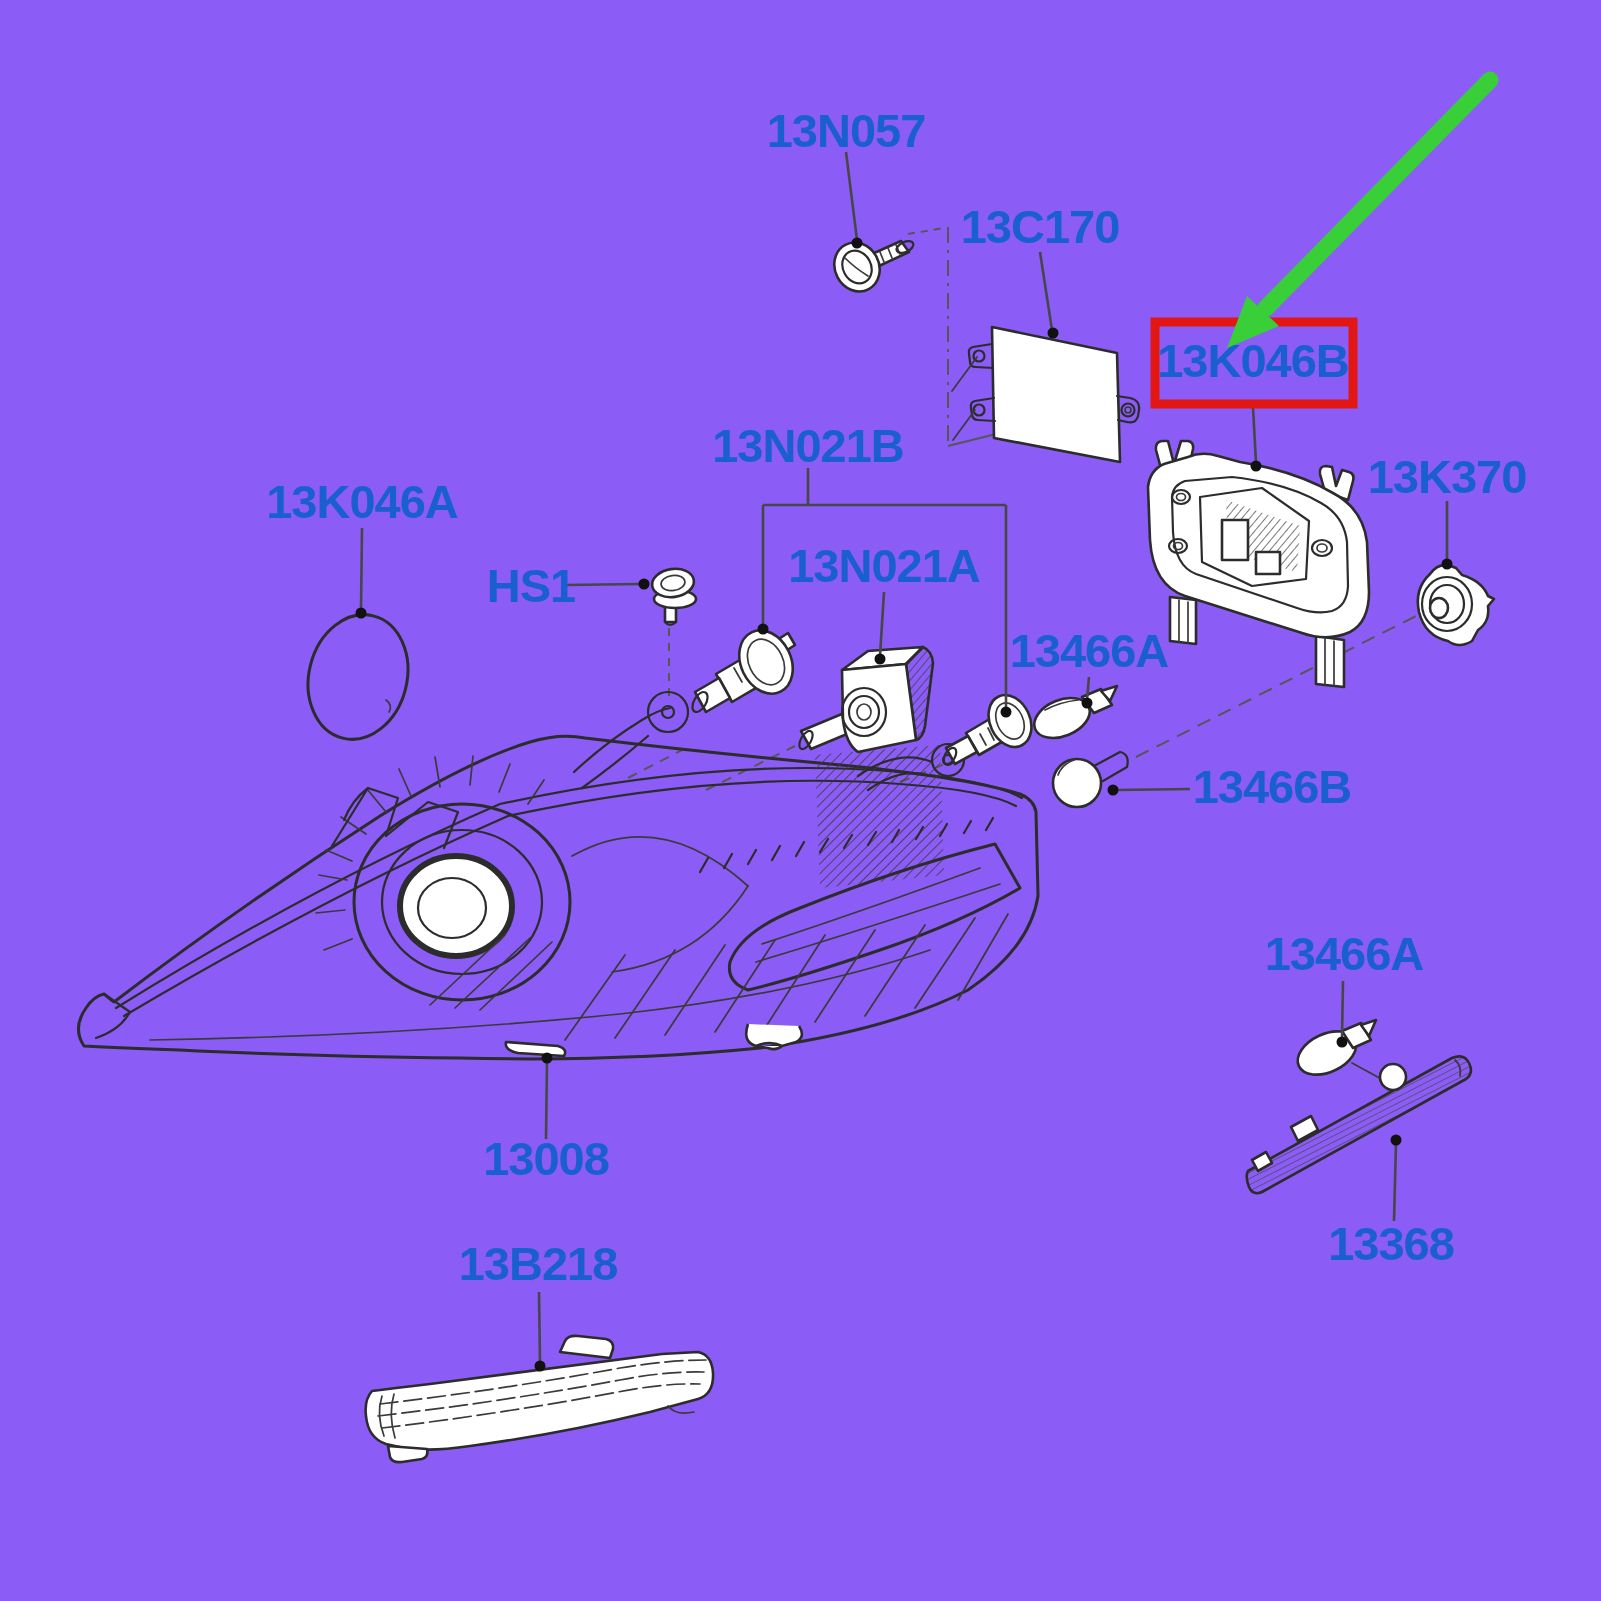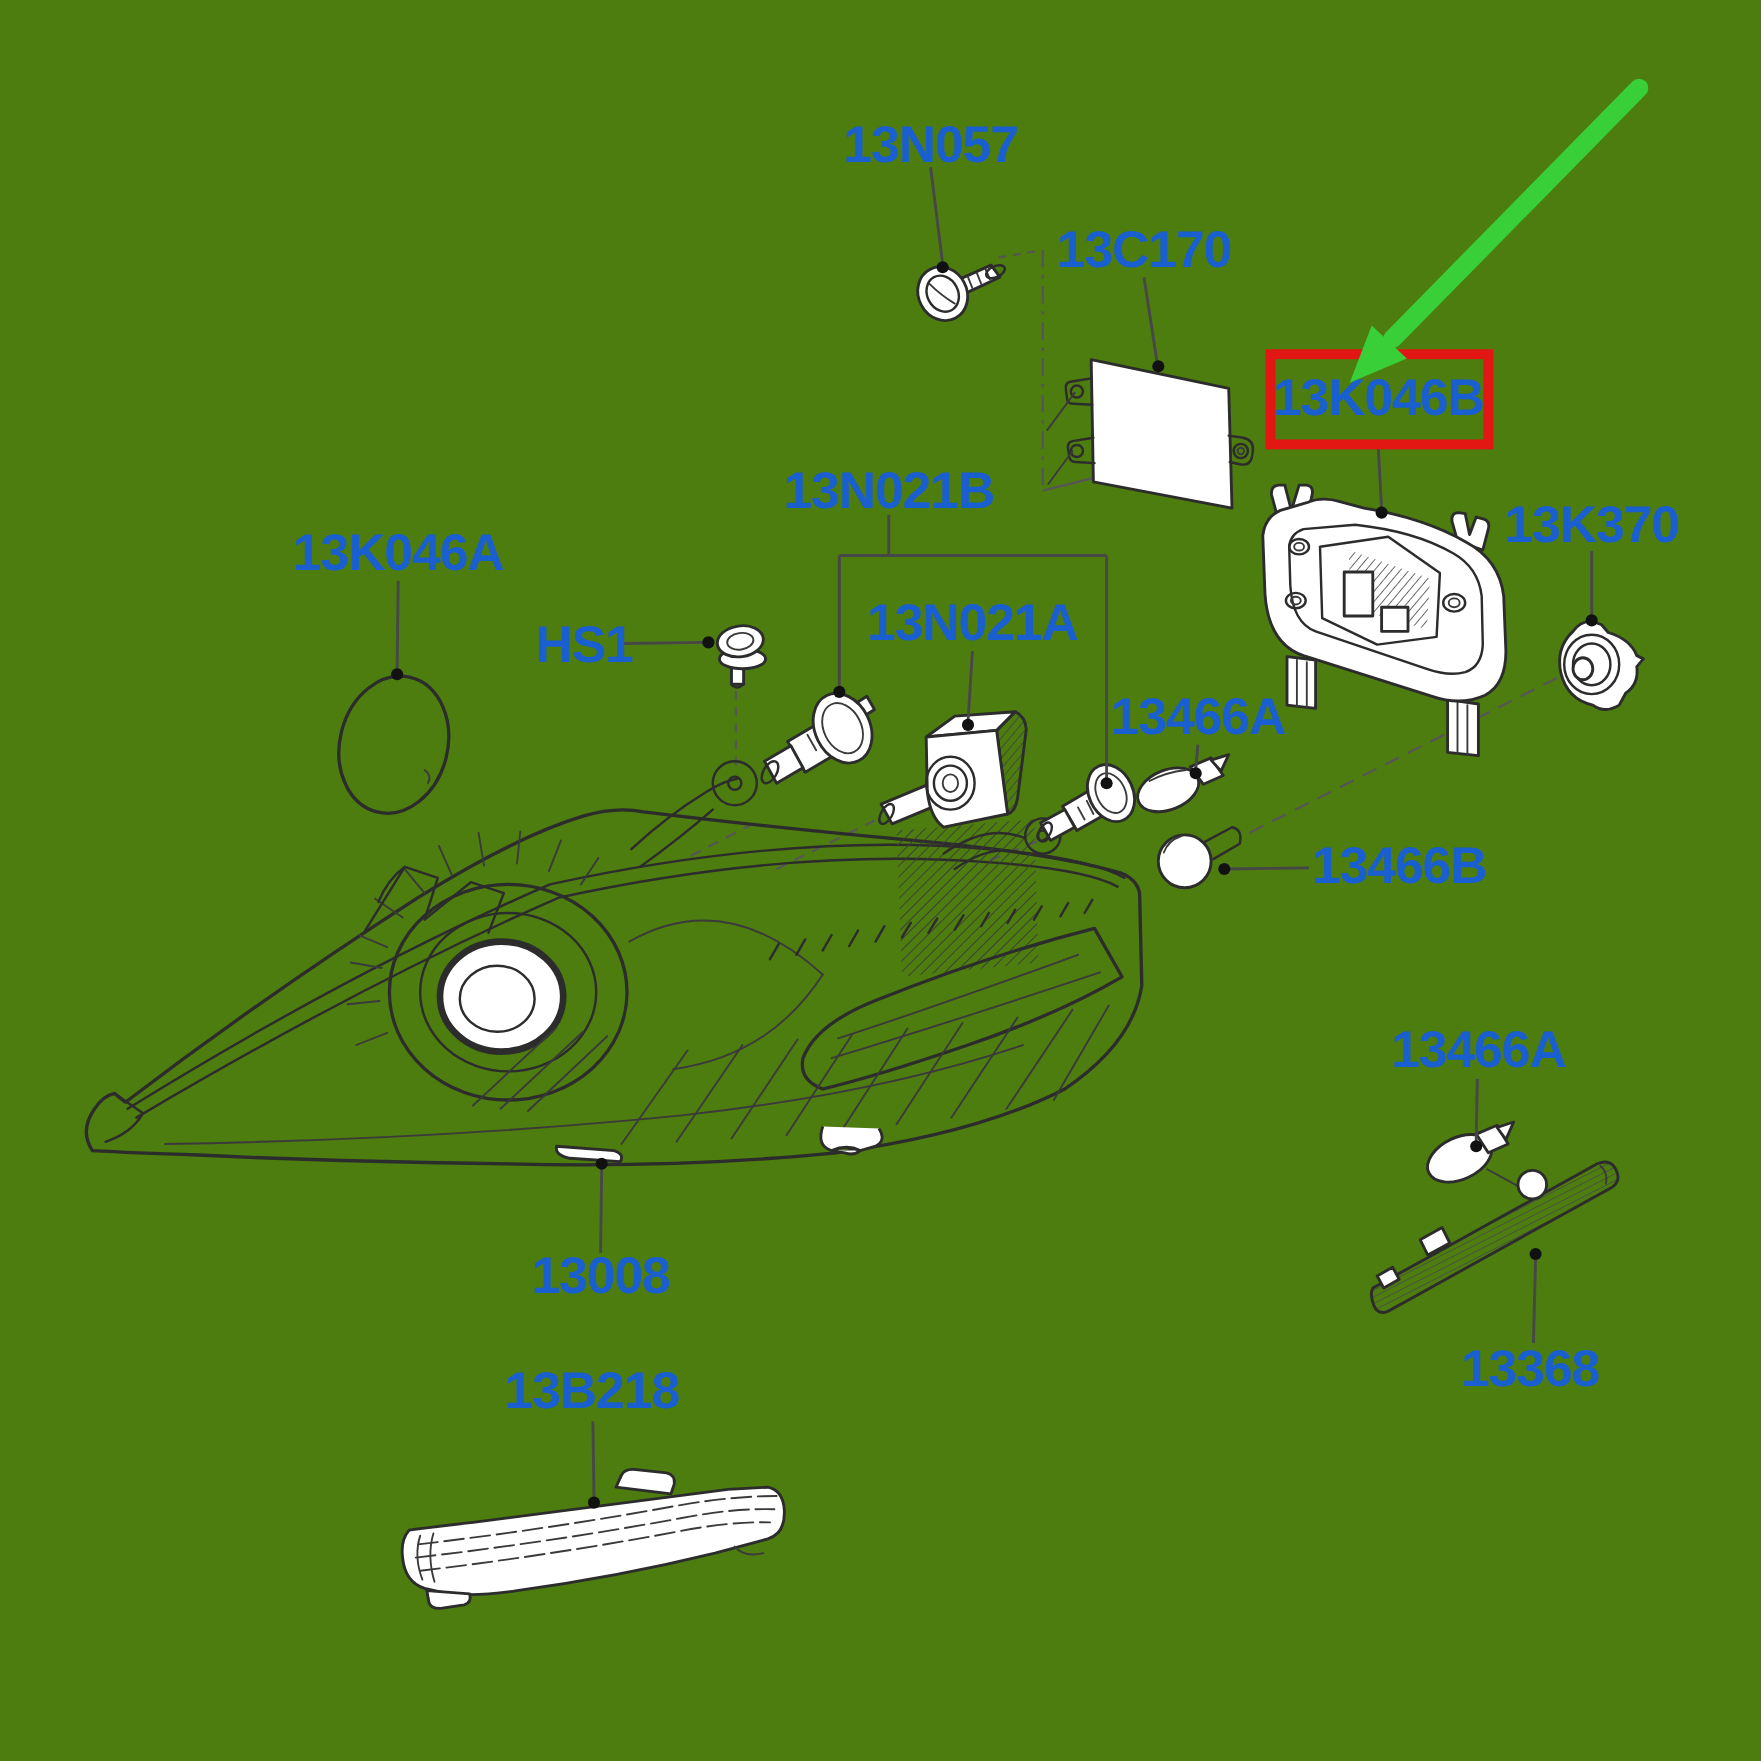--- a/index.html
+++ b/index.html
@@ -1,16 +1,16 @@
 <!DOCTYPE html>
 <html><head>
 <meta charset="utf-8">
 <style>
   html,body { margin:0; padding:0; background:#ffffff; }
-  .stage { position:relative; width:1601px; height:1601px; background:#4d7c0f; overflow:hidden; }
+  .stage { position:relative; width:1601px; height:1601px; background:#8b5cf6; overflow:hidden; }
   svg { position:absolute; left:0; top:0; }
   .plabel {
     font-family:"Liberation Sans", sans-serif;
     font-weight:bold;
     font-size:47px;
     letter-spacing:-1px;
     text-anchor:middle;
     fill:#1a5fd0;
   }
   .outline   { fill:none; stroke:#2c2c2c; stroke-width:3;   stroke-linecap:round; stroke-linejoin:round; }

